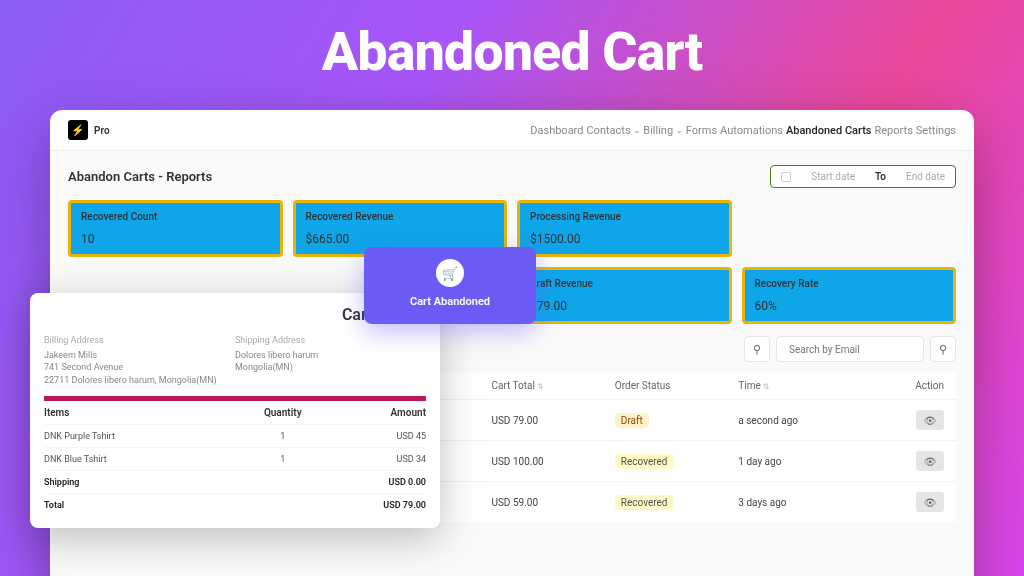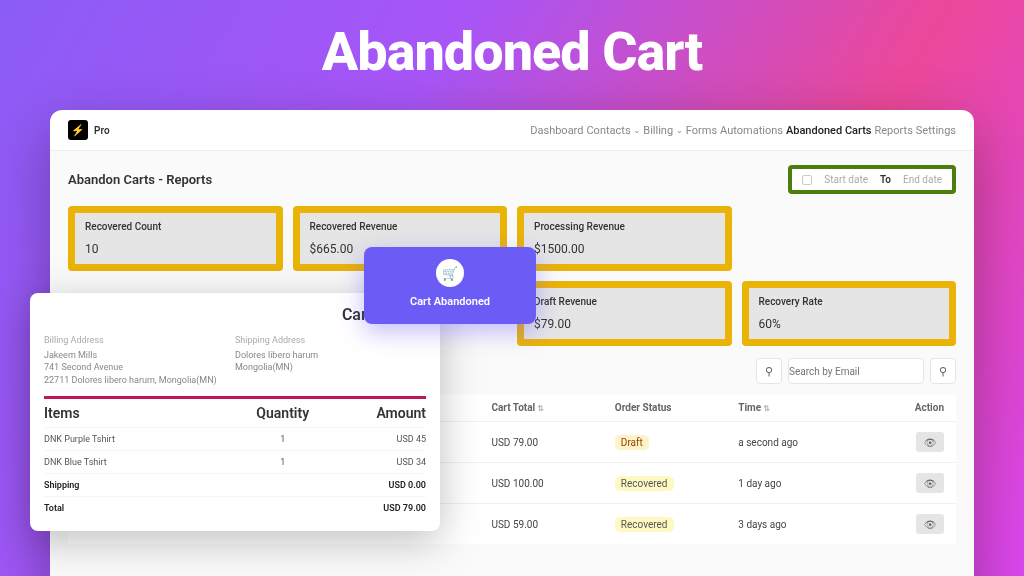--- a/index.html
+++ b/index.html
@@ -9,48 +9,48 @@
 .app-header { display: flex; align-items: center; padding: 10px 18px; border-bottom: 1px solid #eee; }
 .logo { width: 20px; height: 20px; background: #000; border-radius: 3px; display: flex; align-items: center; justify-content: center; color: white; font-size: 11px; }
 .logo-text { font-size: 10px; font-weight: 600; margin-left: 6px; color: #333; }
 .nav { margin-left: auto; display: flex; gap: 3px; align-items: center; }
 .nav-item { font-size: 11px; color: #888; cursor: pointer; display: flex; align-items: center; gap: 3px; }
 .nav-item.active { color: #222; font-weight: 500; }
 .chev { font-size: 8px; }
 .content { padding: 14px 18px; background: #fafafa; height: calc(100% - 44px); }
 .page-head { display: flex; justify-content: space-between; align-items: center; margin-bottom: 12px; }
 .page-title { font-size: 13px; font-weight: 600; color: #333; }
-.date-range { display: flex; align-items: center; gap: 12px; background: #fff; border: 4px solid #4d7c0f; border-radius: 4px; padding: 5px 10px; font-size: 10px; color: #aaa; }
+.date-range { display: flex; align-items: center; gap: 20px; background: #fff; border: 1px solid #4d7c0f; border-radius: 4px; padding: 5px 10px; font-size: 10px; color: #aaa; }
 .cal-icon { width: 10px; height: 10px; border: 1px solid #ccc; border-radius: 2px; }
 .stats-grid { display: grid; grid-template-columns: repeat(4, 1fr); gap: 10px; margin-bottom: 10px; }
-.stat-card { background: #e5e5e5; border: 7px solid #eab308; border-radius: 4px; padding: 8px 10px; }
+.stat-card { background: #0ea5e9; border: 3px solid #eab308; border-radius: 4px; padding: 8px 10px; }
 .stat-label { font-size: 10px; color: #333; font-weight: 500; margin-bottom: 10px; }
 .stat-value { font-size: 12px; color: #333; }
 .stats-row2 { display: grid; grid-template-columns: repeat(4, 1fr); gap: 10px; margin-bottom: 12px; }
 .stats-row2 .stat-card:nth-child(1), .stats-row2 .stat-card:nth-child(2) { visibility: hidden; }
 .search-row { display: flex; justify-content: flex-end; gap: 6px; margin-bottom: 10px; }
 .icon-btn { width: 26px; height: 26px; border: 1px solid #e5e5e5; background: #fff; border-radius: 4px; display: flex; align-items: center; justify-content: center; font-size: 11px; color: #666; cursor: pointer; }
-.search-input { border: 1px solid #e5e5e5; border-radius: 4px; padding: 5px 0; font-size: 10px; width: 136px; }
+.search-input { border: 1px solid #e5e5e5; border-radius: 4px; padding: 5px 12px; font-size: 10px; width: 148px; }
 .table { background: #fff; }
-.table-head { display: grid; grid-template-columns: 2fr 2fr 1.2fr 1.2fr 1.2fr 0.8fr; padding: 8px 12px; font-size: 10px; color: #666; font-weight: 700; }
+.table-head { display: grid; grid-template-columns: 2fr 2fr 1.2fr 1.2fr 1.2fr 0.8fr; padding: 8px 12px; font-size: 10px; color: #666; font-weight: 400; }
 .table-row { display: grid; grid-template-columns: 2fr 2fr 1.2fr 1.2fr 1.2fr 0.8fr; padding: 10px 12px; font-size: 10px; color: #444; border-top: 1px solid #f0f0f0; align-items: center; }
 .badge { display: inline-block; padding: 2px 6px; border-radius: 5px; font-size: 10px; }
 .badge.draft { background: #fef3c7; color: #92400e; }
 .badge.recovered { background: #fef9c3; color: #555; }
 .action-btn { width: 28px; height: 20px; background: #e5e5e5; border-radius: 3px; display: flex; align-items: center; justify-content: center; color: #666; font-size: 10px; cursor: pointer; }
 .sort { font-size: 8px; color: #bbb; margin-left: 2px; }
 
 
 .cart-details { position: absolute; top: 293px; left: 30px; width: 410px; background: #fff; border-radius: 8px; box-shadow: 0 10px 40px rgba(0,0,0,0.25); padding: 12px 14px; z-index: 10; }
 .cd-title { font-size: 16px; font-weight: 600; margin-bottom: 10px; color: #333; text-align: right; }
 .addr-row { display: flex; margin-bottom: 10px; }
 .addr-col { flex: 1; font-size: 9px; color: #888; line-height: 1.4; }
 .addr-label { color: #aaa; margin-bottom: 2px; }
 .items-table { width: 100%; }
-.items-head { display: grid; grid-template-columns: 2fr 1fr 1fr; font-size: 14px; font-weight: 600; color: #333; padding: 6px 0; border-top: 3px solid #be185d; }
+.items-head { display: grid; grid-template-columns: 2fr 1fr 1fr; font-size: 10px; font-weight: 600; color: #333; padding: 6px 0; border-top: 5px solid #be185d; }
 .items-head .c2 { text-align: center; }
 .items-head .c3 { text-align: right; }
 .items-row { display: grid; grid-template-columns: 2fr 1fr 1fr; font-size: 9px; color: #555; padding: 6px 0; border-top: 1px solid #f5f5f5; }
 .items-row .c2 { text-align: center; }
 .items-row .c3 { text-align: right; }
 .items-row.bold { font-weight: 600; color: #222; }
 
 
 .tooltip-card { position: absolute; top: 247px; left: 364px; width: 172px; background: #6b5cf6; border-radius: 8px; padding: 12px; text-align: center; color: #fff; z-index: 20; box-shadow: 0 8px 24px rgba(107,92,246,0.4); }
 .tooltip-icon { width: 28px; height: 28px; border-radius: 50%; background: #fff; margin: 0 auto 8px; display: flex; align-items: center; justify-content: center; color: #6b5cf6; font-size: 13px; }

